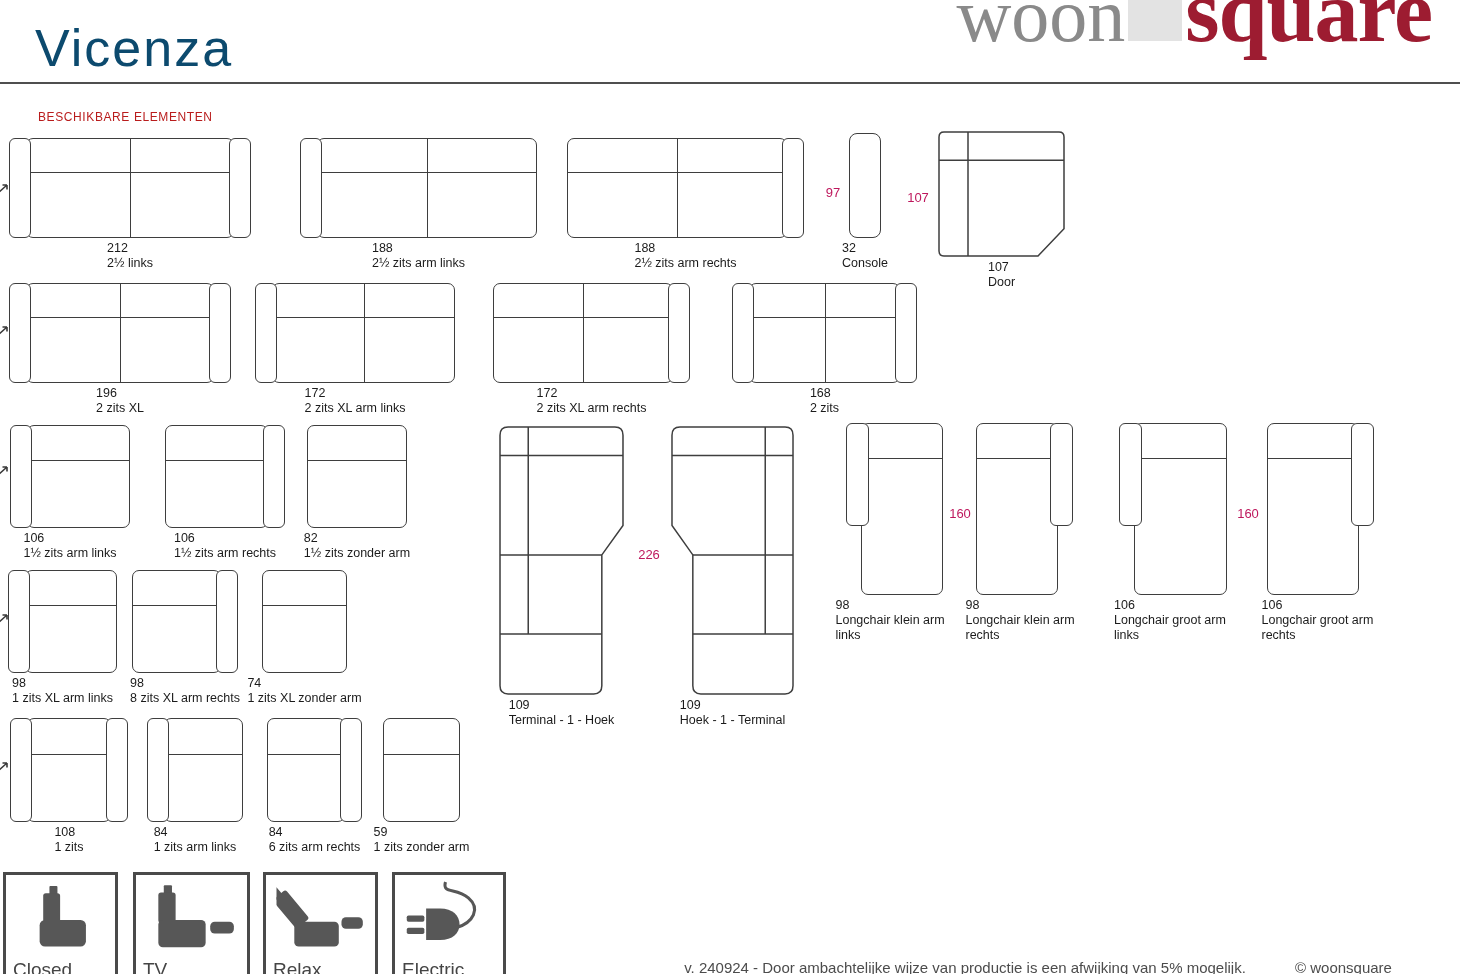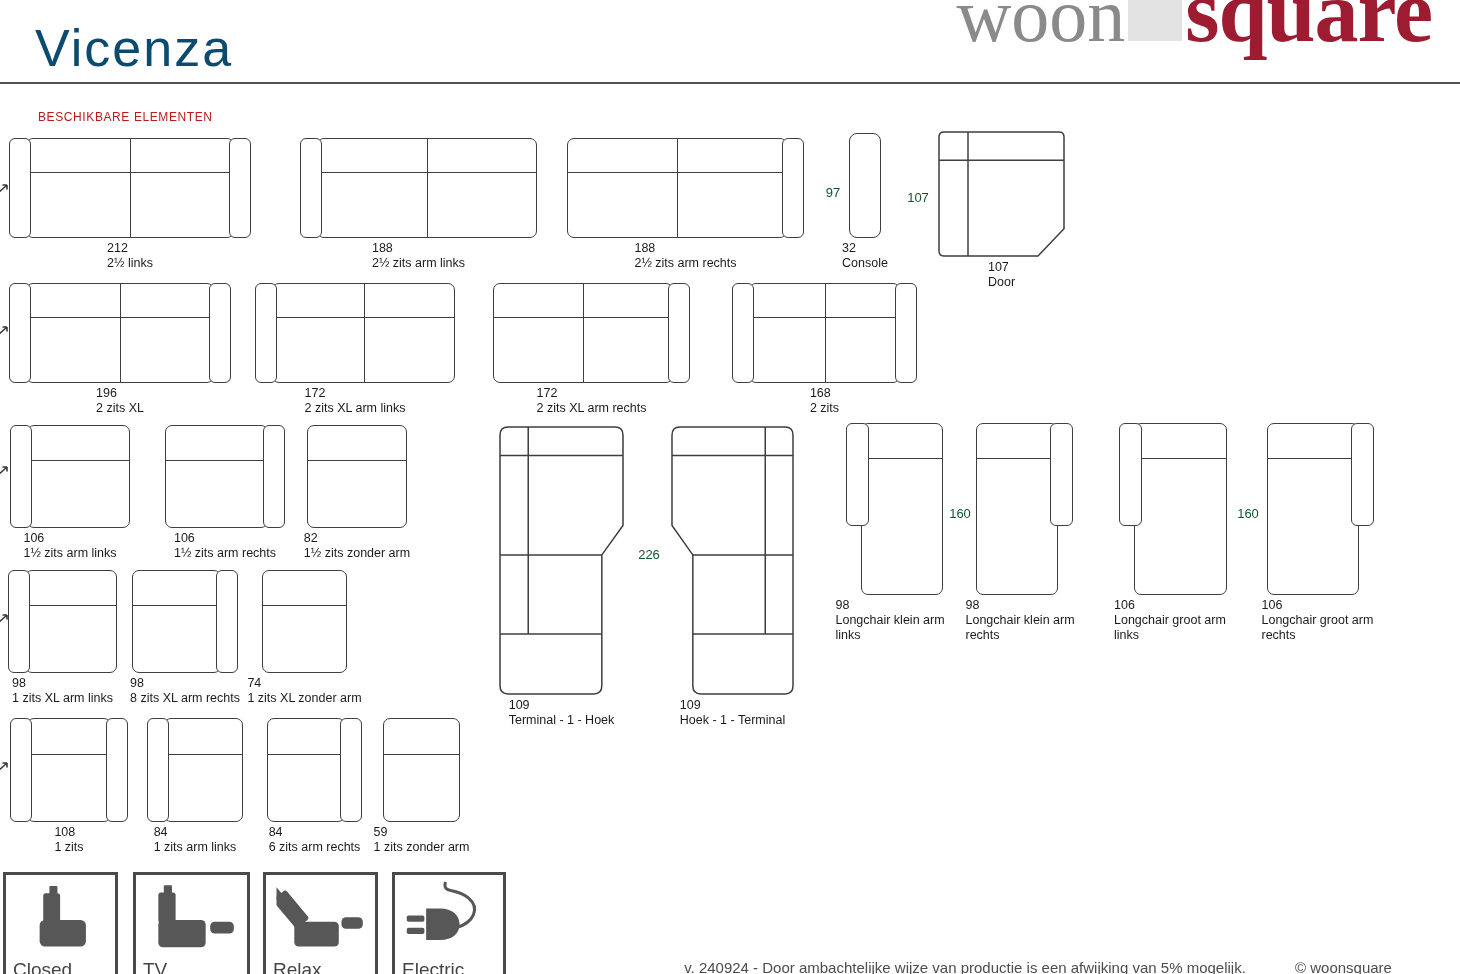--- a/index.html
+++ b/index.html
@@ -18,21 +18,21 @@
   .element{position:absolute;}
   .sofa-body{position:absolute;top:0;bottom:0;border:1.5px solid #3e3e3e;border-radius:7px;background:#fff;}
   .backline{position:absolute;left:-1px;right:-1px;border-top:1.5px solid #3e3e3e;}
   .seatdiv{position:absolute;top:0;bottom:0;border-left:1.5px solid #3e3e3e;}
   .arm{position:absolute;top:0;bottom:0;width:20px;border:1.5px solid #3e3e3e;border-radius:6px;background:#fff;z-index:2;}
   .lc-arm{position:absolute;top:0;width:21px;height:59%;border:1.5px solid #3e3e3e;border-radius:6px;background:#fff;z-index:2;}
   .console-box{border:1.5px solid #3e3e3e;border-radius:8px;background:#fff;box-sizing:border-box;}
   .el-label{position:absolute;transform:translateX(-50%);text-align:left;font-size:12.5px;
             color:#1b1b1b;line-height:1.2;white-space:nowrap;}
   .el-label.wrap{white-space:normal;}
-  .dim-text{position:absolute;transform:translate(-50%,-50%);font-size:13px;color:#14532d;}
+  .dim-text{position:absolute;transform:translate(-50%,-50%);font-size:13px;color:#be185d;}
   .cut-mark{position:absolute;left:-2px;}
   
   .feature-box{position:absolute;top:872px;height:128px;border:3px solid #4a4a4a;background:#fff;box-sizing:border-box;}
   .feature-icon{position:absolute;top:4px;left:50%;transform:translateX(-50%);}
   .feature-label{position:absolute;left:7px;top:84px;font-size:19px;color:#454545;}
   
   .footer-note{position:absolute;left:660px;width:610px;top:959px;text-align:center;font-size:15px;color:#4c4c4c;}
   .footer-copy{position:absolute;left:1295px;top:959px;font-size:15px;color:#4c4c4c;}
 </style>
 </head>

